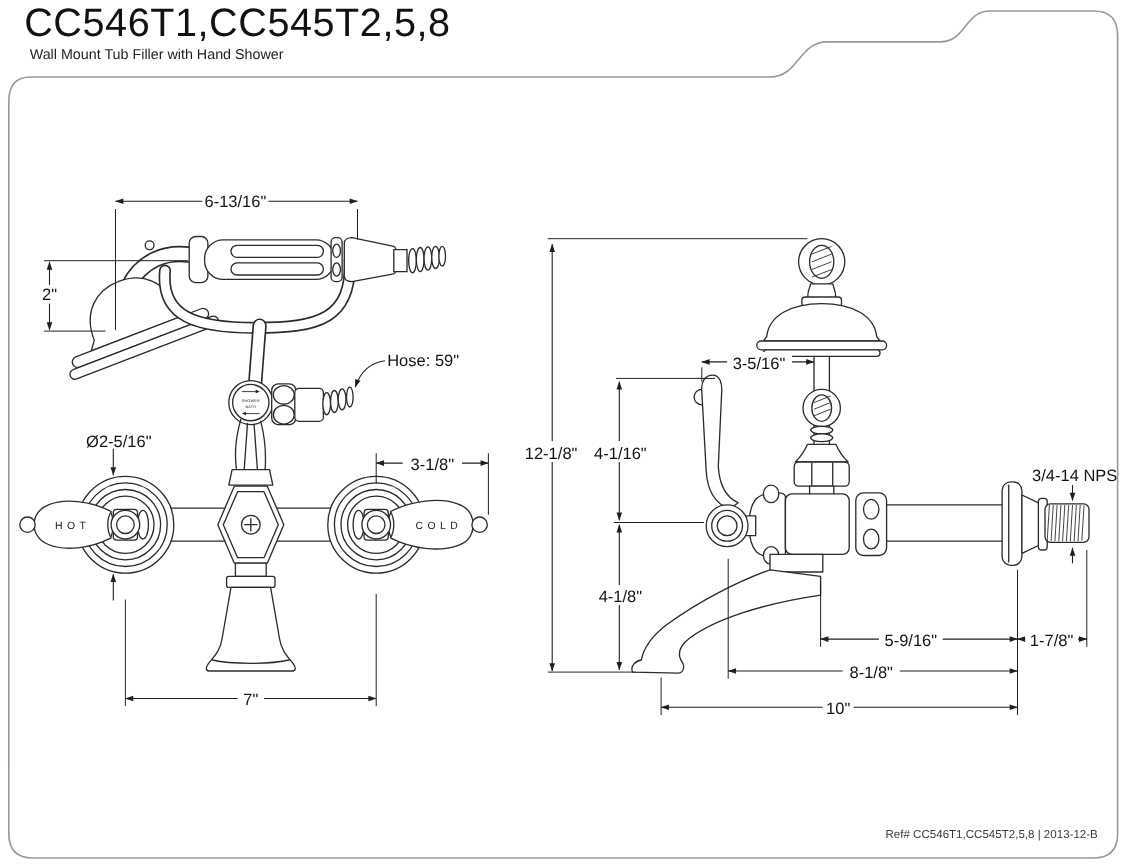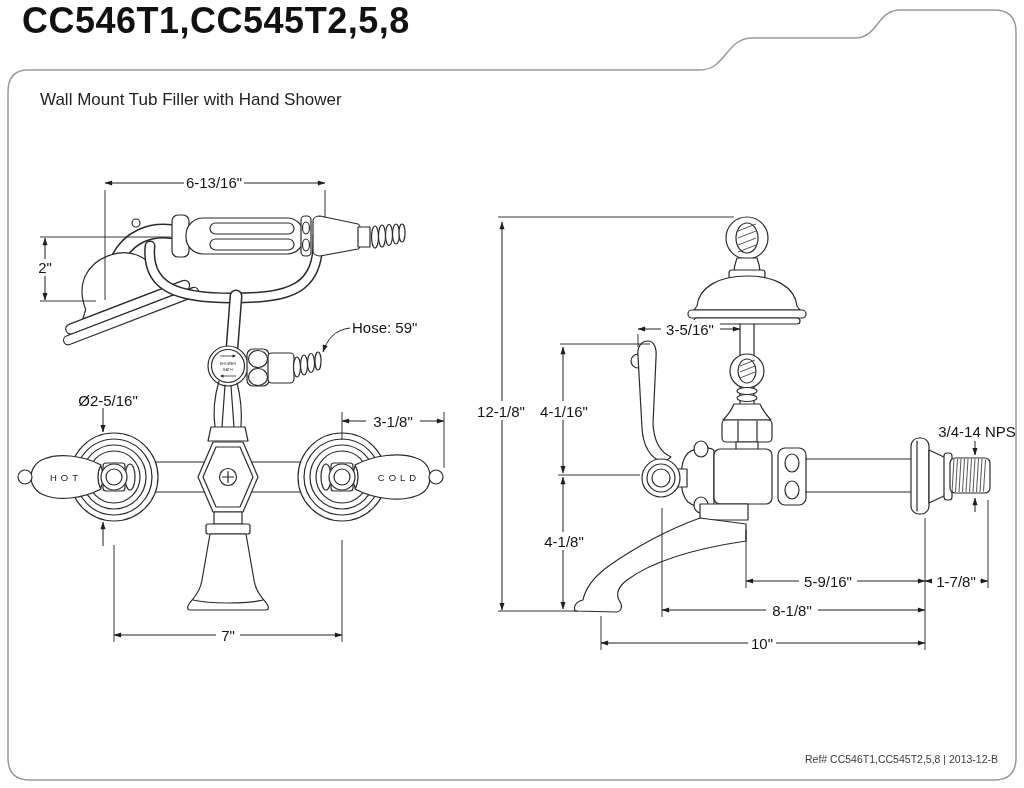--- a/index.html
+++ b/index.html
@@ -1,20 +1,20 @@
 <!DOCTYPE html>
 <html><head>
 <meta charset="utf-8">
 <style>
   html,body{margin:0;padding:0;background:#ffffff;}
   body{width:1024px;height:788px;position:relative;overflow:hidden;
        font-family:"Liberation Sans", sans-serif;color:#111;}
   .page-title{position:absolute;left:22px;top:0px;font-size:36px;letter-spacing:.5px;
-              font-weight:700;color:#111;white-space:nowrap;}
-  .page-subtitle{position:absolute;left:40px;top:42px;font-size:17px;color:#222;white-space:nowrap;margin-top:48px;}
+              font-weight:400;color:#111;white-space:nowrap;}
+  .page-subtitle{position:absolute;left:27px;top:42px;font-size:13px;color:#222;white-space:nowrap;}
   .ref-note{position:absolute;right:26px;top:753px;font-size:10.5px;color:#3a3a3a;white-space:nowrap;}
   svg{position:absolute;left:0;top:0;}
   .art{stroke:#2b2b2b;stroke-width:1.2;fill:none;stroke-linejoin:round;stroke-linecap:round;}
   .artw{stroke:#2b2b2b;stroke-width:1.2;fill:#ffffff;stroke-linejoin:round;}
   .tube{stroke:#2b2b2b;fill:none;stroke-linecap:round;}
   .tubein{stroke:#ffffff;fill:none;stroke-linecap:round;}
   .dim{stroke:#1f1f1f;stroke-width:1;fill:none;}
   .ext{stroke:#1f1f1f;stroke-width:0.9;fill:none;}
   .hatch{stroke:#2b2b2b;stroke-width:0.8;fill:none;}
   .dimtxt{font-family:"Liberation Sans",sans-serif;font-size:15px;fill:#141414;}

